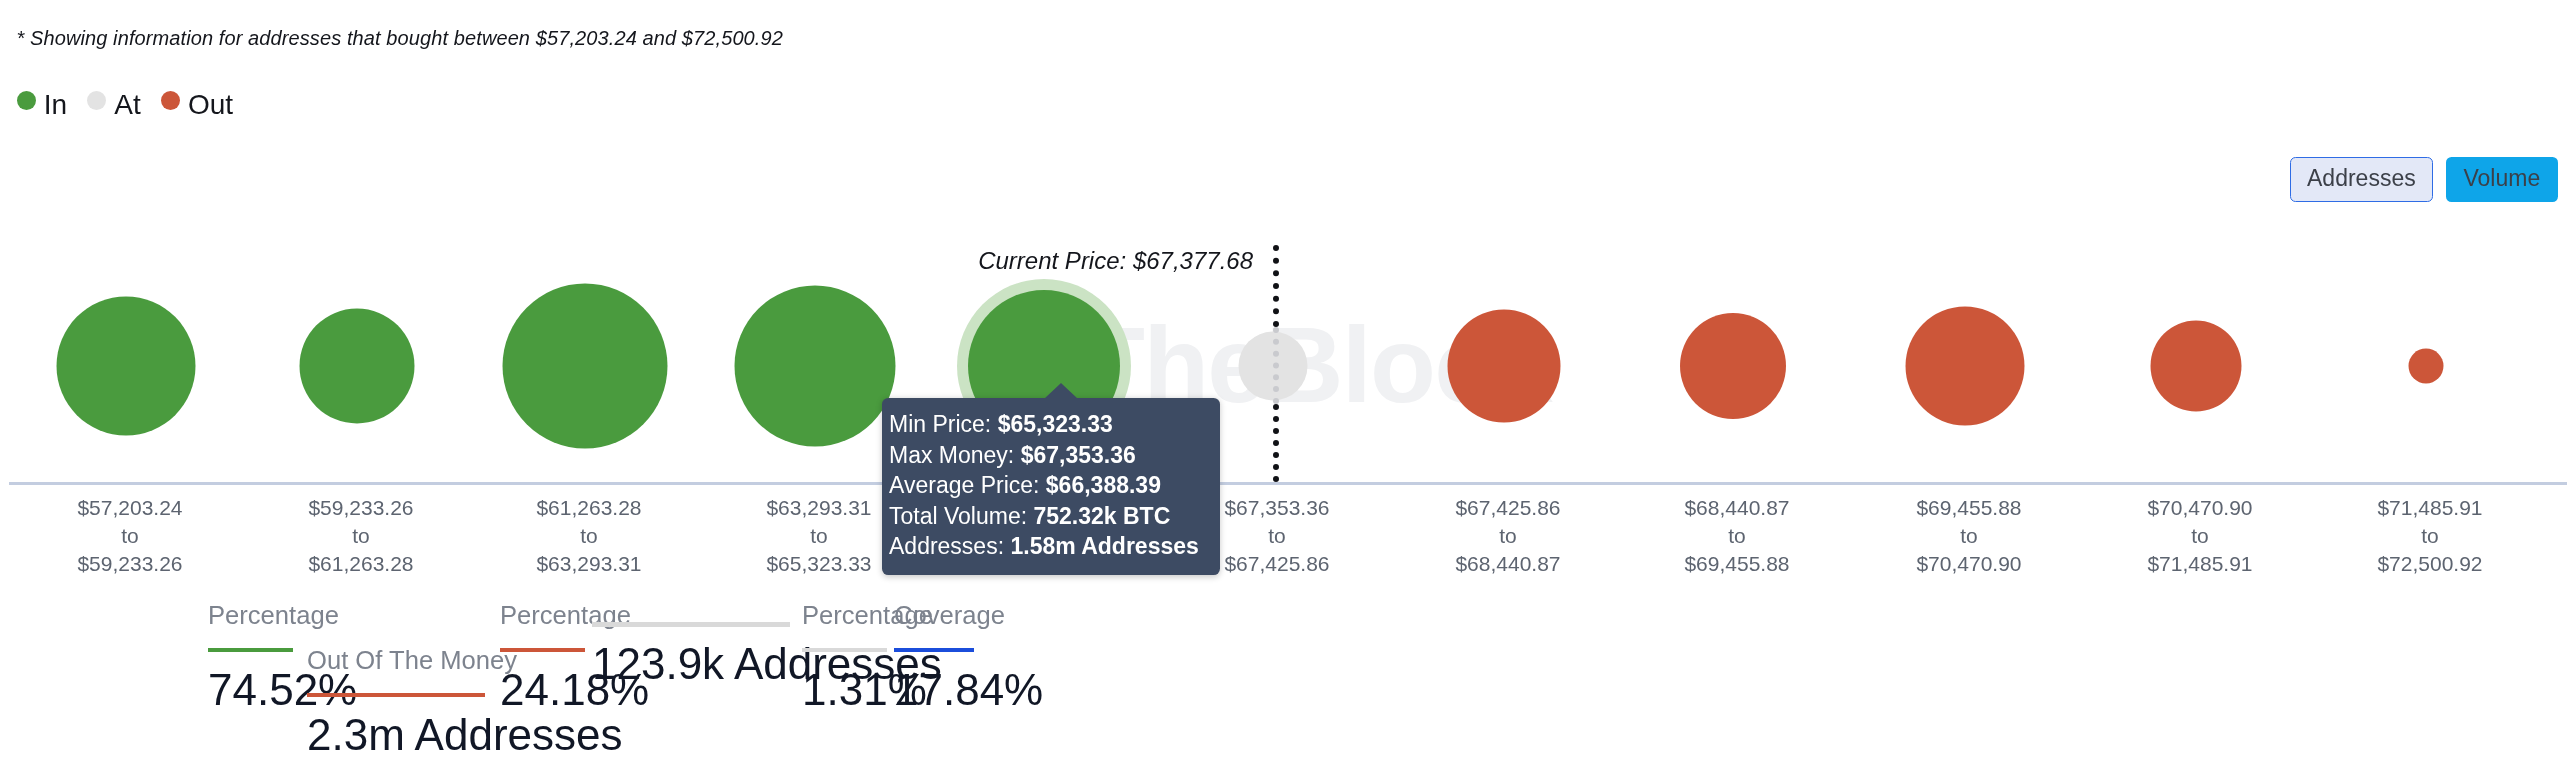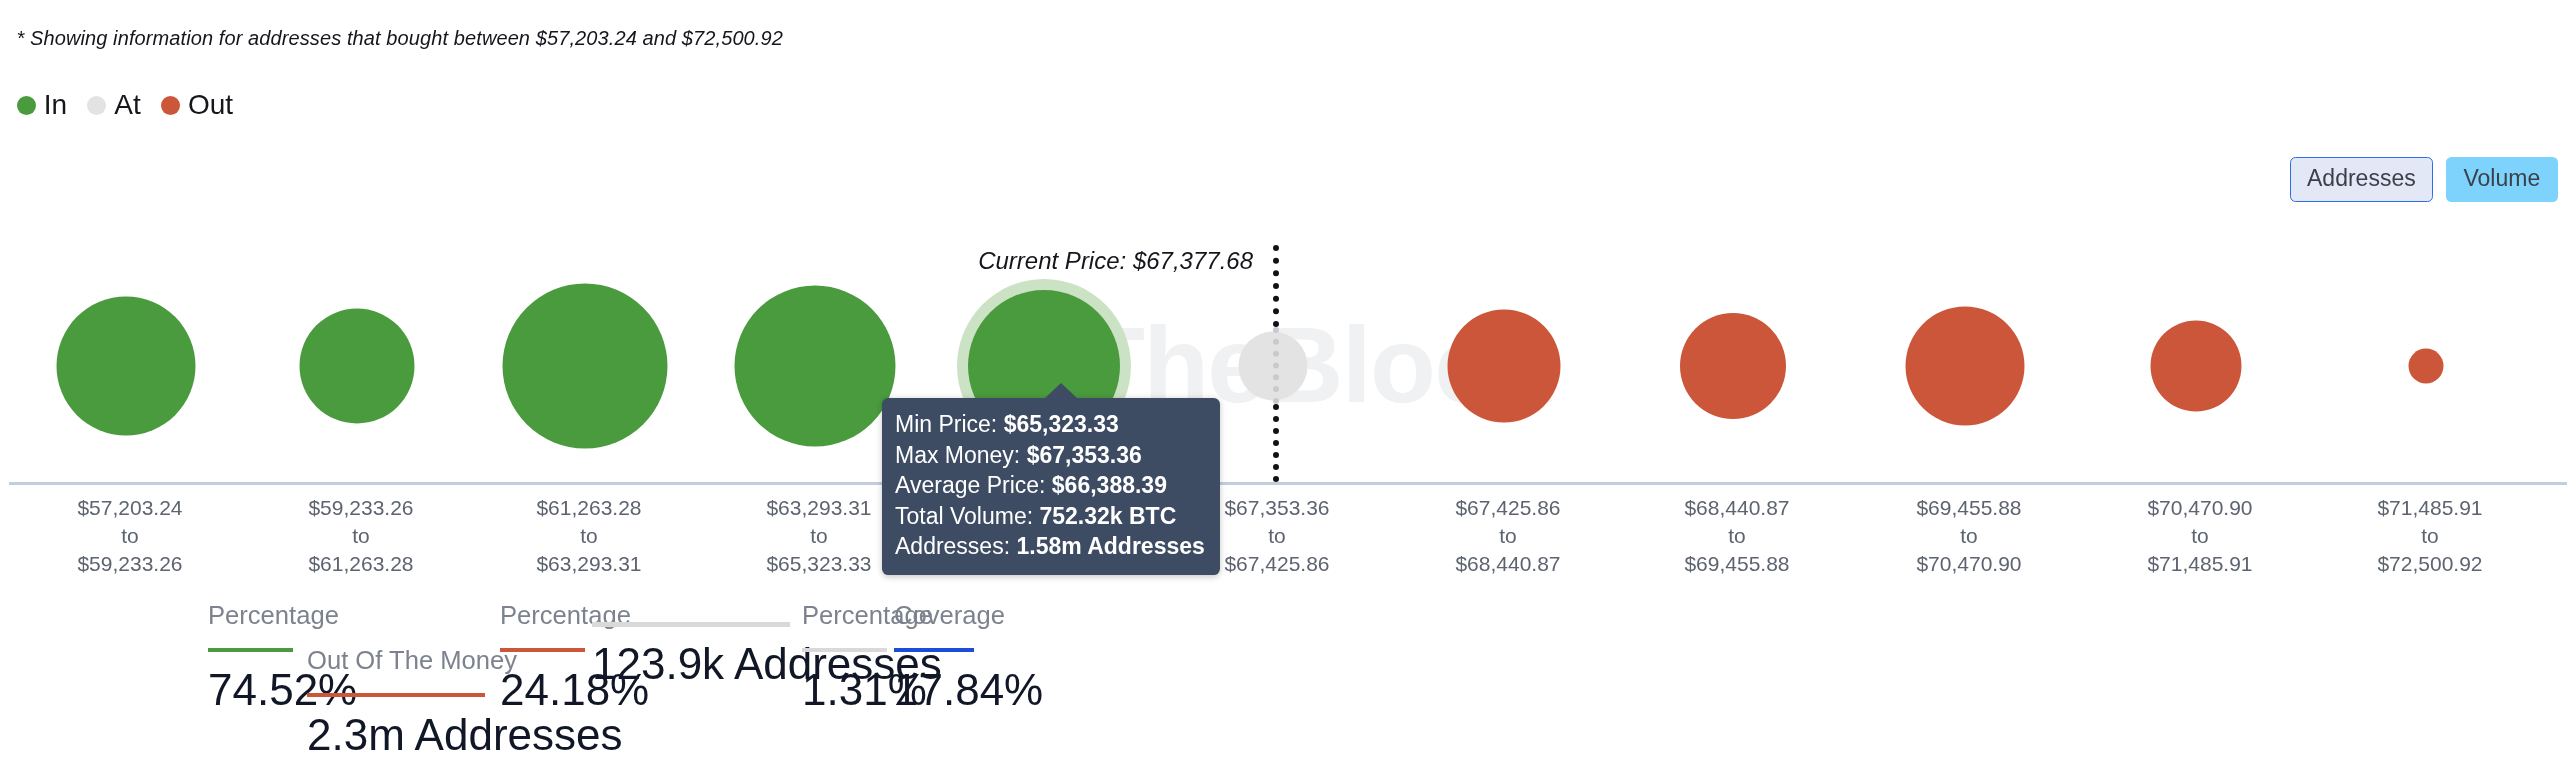--- a/index.html
+++ b/index.html
@@ -13,29 +13,29 @@
 
   
   .note{
     position:absolute;left:16.5px;top:27.4px;
     font-style:italic;font-size:20px;color:#14161c;
     letter-spacing:0.1px;white-space:nowrap;
   }
 
   
   .legend{position:absolute;left:16.5px;top:91px;display:flex;align-items:center;gap:0px;}
-  .legend-item{display:flex;align-items:center;margin-right:20px;}
+  .legend-item{display:flex;align-items:flex-start;margin-right:20px;}
   .legend-dot{width:19px;height:19px;border-radius:50%;margin-right:8.2px;display:block;}
   .legend-label{font-size:28px;color:#14161c;line-height:1;}
 
   
   .toggle{position:absolute;right:18.3px;top:157px;display:flex;}
   .tgl-btn{
     font-size:23px;padding:7.3px 16.5px 9.1px;border-radius:5.5px;
-    border:1.8px solid transparent;background:#7dd3fc;color:#3c4049;
+    border:1.8px solid transparent;background:#0ea5e9;color:#3c4049;
     line-height:1.15;cursor:pointer;font-family:inherit;
   }
   .tgl-btn.active{background:#e3e8f7;border-color:#2f6ce5;color:#3c4049;}
   .tgl-gap{width:12.8px;}
 
   
   .plot{position:absolute;left:0;top:0;width:2576px;height:585px;}
   .watermark{
     position:absolute;left:1079px;top:364px;transform:translateY(-50%);
     font-size:108px;font-weight:bold;color:#f0f1f3;letter-spacing:-1.8px;
@@ -75,21 +75,21 @@
     padding:11px 0 12.8px 0;
     box-shadow:0 1.8px 6.4px rgba(0,0,0,.22);
     z-index:30;
   }
   .tt-arrow{
     position:absolute;left:162px;top:-15.5px;width:0;height:0;
     border-left:17.4px solid transparent;border-right:17.4px solid transparent;
     border-bottom:16.5px solid #3d4b63;
   }
   .tt-row{
-    font-size:23px;color:#ffffff;line-height:1.33;padding:0 13px;white-space:nowrap;
+    font-size:23px;color:#ffffff;line-height:1.33;padding:0 7px;white-space:nowrap;
   }
   .tt-row b{font-weight:bold;}
 
   
   .metrics{position:absolute;left:0;top:603px;width:2576px;height:175px;}
   .metric{position:absolute;top:0;}
   .m-label{font-size:25.6px;color:#7d838e;line-height:1;white-space:nowrap;}
   .m-rule{height:4.6px;margin-top:19px;border-radius:0;}
   .m-value{
     margin-top:14.6px;font-size:44px;color:#111726;line-height:1.05;

